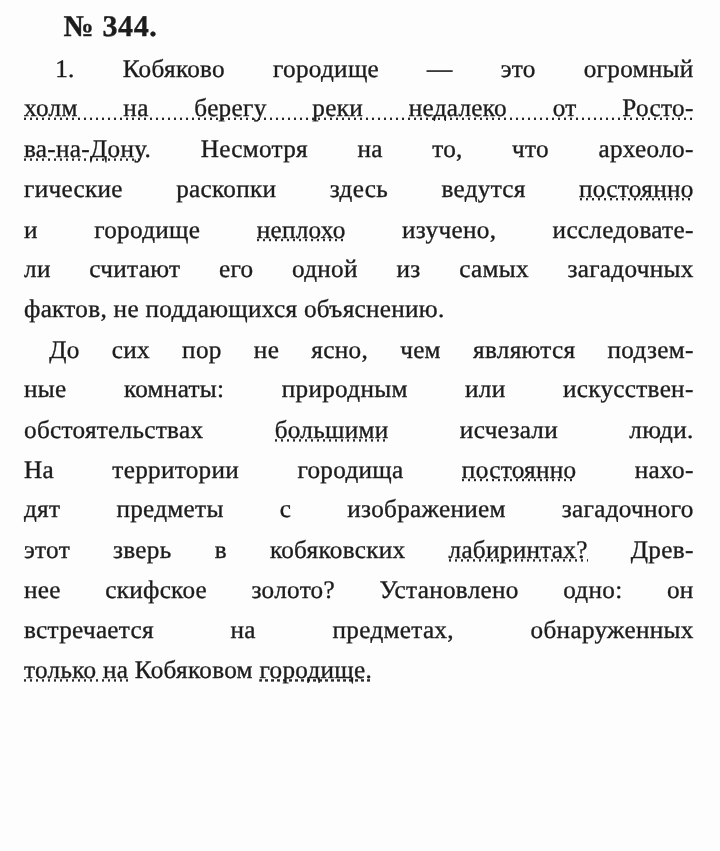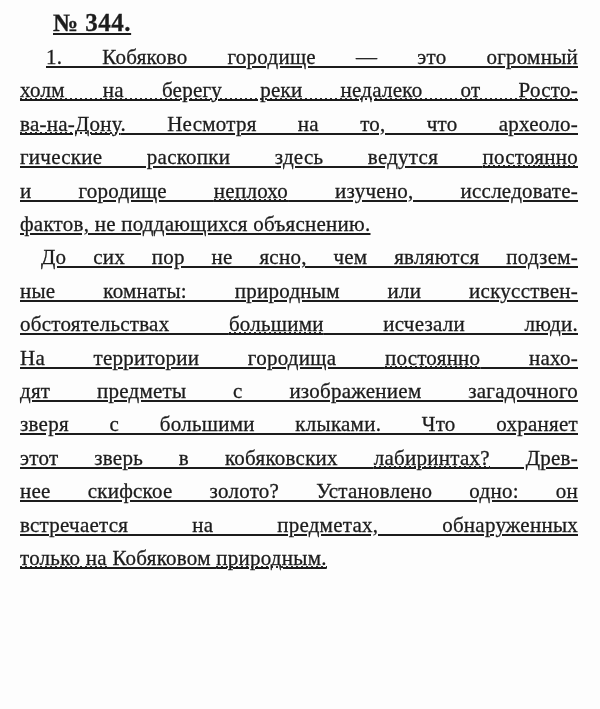--- a/index.html
+++ b/index.html
@@ -12,21 +12,20 @@
     background: #fdfdfd;
     overflow: hidden;
   }
   .page {
     box-sizing: border-box;
     width: 600px;
     height: 709px;
     padding: 4px 22px 0 20px;
     font-family: "Liberation Serif", "DejaVu Serif", serif;
     color: #1c1c1c;
-    text-decoration: underline;
     -webkit-text-stroke: 0.3px #1c1c1c;
   }
   .header {
     font-weight: bold;
     font-size: 25px;
     line-height: 37px;
     padding-left: 33px;
     letter-spacing: 0.5px;
     text-align: left;
   }
@@ -52,25 +51,25 @@
 <body>
 
 <div class="page">
   <div class="header">№ 344.</div>
   <div class="lines">
       <div class="line" style="padding-left: 26px;"><span>1. Кобяково городище — это огромный</span></div>
       <div class="line"><span class="u">холм на берегу реки недалеко от Росто-</span></div>
       <div class="line"><span class="u">ва-на-Дону</span><span>. Несмотря на то, что археоло-</span></div>
       <div class="line"><span>гические раскопки здесь ведутся </span><span class="u">постоянно</span></div>
       <div class="line"><span>и городище </span><span class="u">неплохо</span><span> изучено, исследовате-</span></div>
+      <div class="line"><span>ли считают его одной из самых загадочных</span></div>
       <div class="line last"><span>фактов, не поддающихся объяснению.</span></div>
       <div class="line" style="padding-left: 21px;"><span>До сих пор не ясно, чем являются подзем-</span></div>
       <div class="line"><span>ные комнаты: природным или искусствен-</span></div>
       <div class="line"><span>обстоятельствах </span><span class="u">большими</span><span> исчезали люди.</span></div>
       <div class="line"><span>На территории городища </span><span class="u">постоянно</span><span> нахо-</span></div>
       <div class="line"><span>дят предметы с изображением загадочного</span></div>
-      <div class="line"><span>зверя с большими клыками. Что охраняет</span></div>
       <div class="line"><span>этот зверь в кобяковских </span><span class="u">лабиринтах?</span><span> Древ-</span></div>
       <div class="line"><span>нее скифское золото? Установлено одно: он</span></div>
       <div class="line"><span>встречается на предметах, обнаруженных</span></div>
-      <div class="line last"><span class="u">только на</span><span> Кобяковом </span><span class="u">природным.</span></div>
+      <div class="line last"><span class="u">только на</span><span> Кобяковом </span><span class="u">городище.</span></div>
     </div>
 </div>
 
 </body></html>

